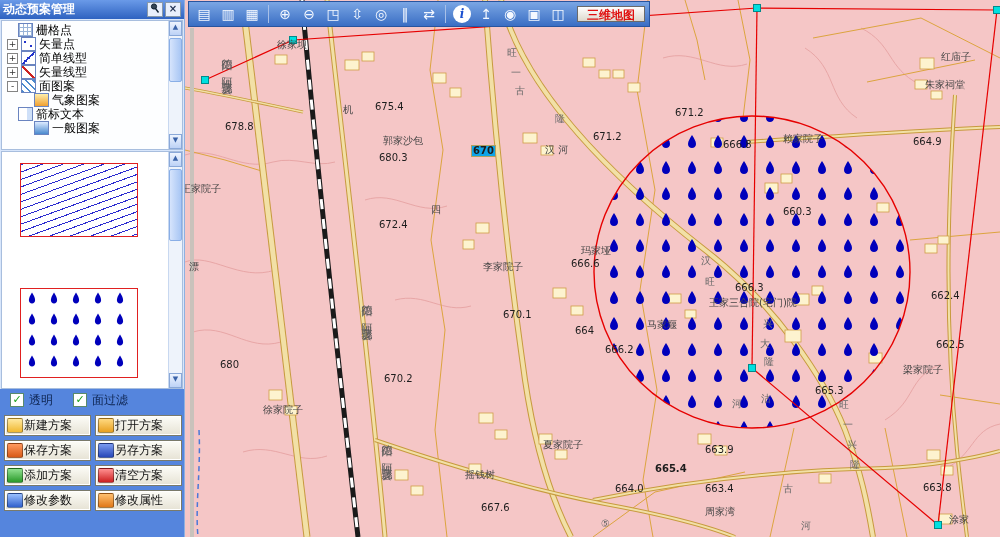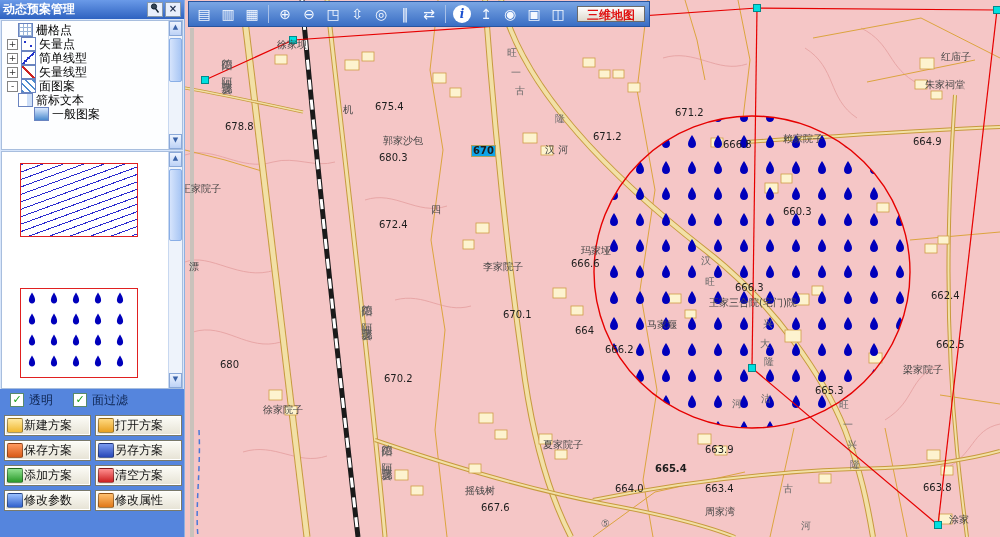--- a/index.html
+++ b/index.html
@@ -127,20 +127,24 @@
         </div>
         <div class="tree-item lv0">
           <span class="expander">+</span>
           <span class="tree-icon vector-line-icon"></span>
           <span>矢量线型</span>
         </div>
         <div class="tree-item lv0">
           <span class="expander">-</span>
           <span class="tree-icon area-pattern-icon"></span>
           <span>面图案</span>
+        </div>
+        <div class="tree-item lv2">
+          <span class="tree-icon weather-pattern-icon"></span>
+          <span>气象图案</span>
         </div>
         <div class="tree-item lv1">
           <span class="tree-icon arrow-text-icon"></span>
           <span>箭标文本</span>
         </div>
         <div class="tree-item lv2">
           <span class="tree-icon general-pattern-icon"></span>
           <span>一般图案</span>
         </div>
       </div>
@@ -395,21 +399,21 @@
       <span class="ml ml-r" style="left: 547px; top: 399px;">河</span>
       <span class="ml ml-r" style="left: 576px; top: 394px;">沽</span>
       <span class="ml ml-r" style="left: 654px; top: 400px;">旺</span>
       <span class="ml ml-p" style="left: 78px; top: 405px;">徐家院子</span>
       <span class="ml ml-r" style="left: 658px; top: 420px;">一</span>
       <span class="ml ml-r" style="left: 662px; top: 440px;">兴</span>
       <span class="ml ml-p" style="left: 358px; top: 440px;">夏家院子</span>
       <span class="ml ml-n" style="left: 520px; top: 445px;">663.9</span>
       <span class="ml ml-r" style="left: 665px; top: 460px;">隆</span>
       <span class="ml ml-n" style="left: 470px; top: 464px; font-weight: bold;">665.4</span>
-      <span class="ml ml-p" style="left: 280px; top: 470px; margin-top: 16px;">摇钱树</span>
+      <span class="ml ml-p" style="left: 280px; top: 470px;">摇钱树</span>
       <span class="ml ml-r" style="left: 598px; top: 484px;">古</span>
       <span class="ml ml-n" style="left: 430px; top: 484px;">664.0</span>
       <span class="ml ml-n" style="left: 520px; top: 484px;">663.4</span>
       <span class="ml ml-n" style="left: 738px; top: 483px;">663.8</span>
       <span class="ml ml-n" style="left: 296px; top: 503px;">667.6</span>
       <span class="ml ml-p" style="left: 520px; top: 507px;">周家湾</span>
       <span class="ml ml-p" style="left: 764px; top: 515px;">涂家</span>
       <span class="ml ml-r" style="left: 416px; top: 519px;">⑤</span>
       <span class="ml ml-r" style="left: 616px; top: 521px;">河</span>
       <span class="ml ml-v" style="left: 36px; top: 50px;">德阳-阿坝茂县</span>

